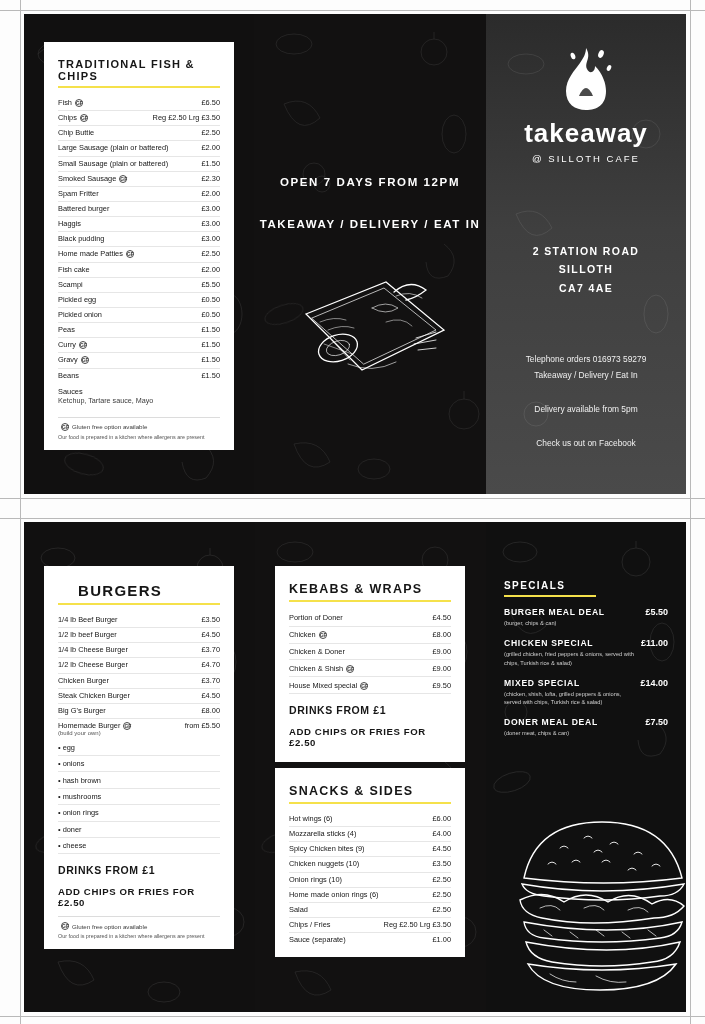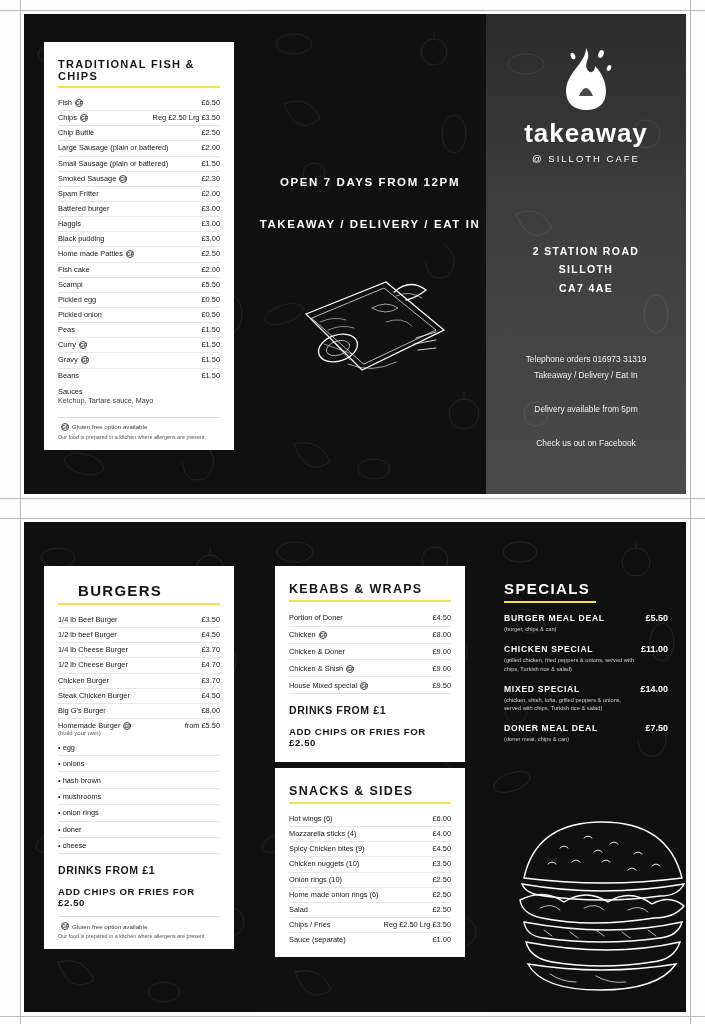--- a/index.html
+++ b/index.html
@@ -415,21 +415,21 @@
         <div class="logo-sub">@ Silloth Cafe</div>
       </div>
 
       <div class="addr">
         <div>2 Station Road</div>
         <div>Silloth</div>
         <div>CA7 4AE</div>
       </div>
 
       <div class="contact">
-        <div>Telephone orders 016973 31319</div>
+        <div>Telephone orders 016973 59279</div>
         <div>Takeaway / Delivery / Eat In</div>
         <div class="blk">Delivery available from 5pm</div>
         <div class="blk">Check us out on Facebook</div>
       </div>
     </div>
   </div>
 
   <div class="leaflet bottom">
 
     <div class="col" style="width:231px;background:#111010;">
@@ -606,21 +606,21 @@
             <path d="M150 26 v-7"></path>
           <path d="M24 90 q24 -10 36 14 q-22 20 -36 -14"></path>
           <ellipse cx="176" cy="120" rx="12" ry="19"></ellipse>
           <circle cx="30" cy="190" r="11"></circle>
           <path d="M170 200 q18 14 4 32 q-20 8 -22 -14"></path>
           <ellipse cx="26" cy="260" rx="19" ry="9" transform="rotate(-18 26 260)"></ellipse>
         </g>
       </svg>
 
       <div class="blackpanel" style="left:18px; top:58px; width:164px;">
-        <div class="dark-head" style="font-size:15px;">Specials</div>
+        <div class="dark-head" style="font-size:10px;">Specials</div>
         <div class="drk-rule" style="width:92px;"></div>
         <div id="specials-list" style="margin-top:10px;">
             <div class="spec-item">
               <div class="spec-top">
                 <span class="spec-name">Burger Meal Deal</span>
                 <span class="spec-price">£5.50</span>
               </div>
               <div class="spec-desc">(burger, chips &amp; can)</div>
             </div>
             <div class="spec-item">

